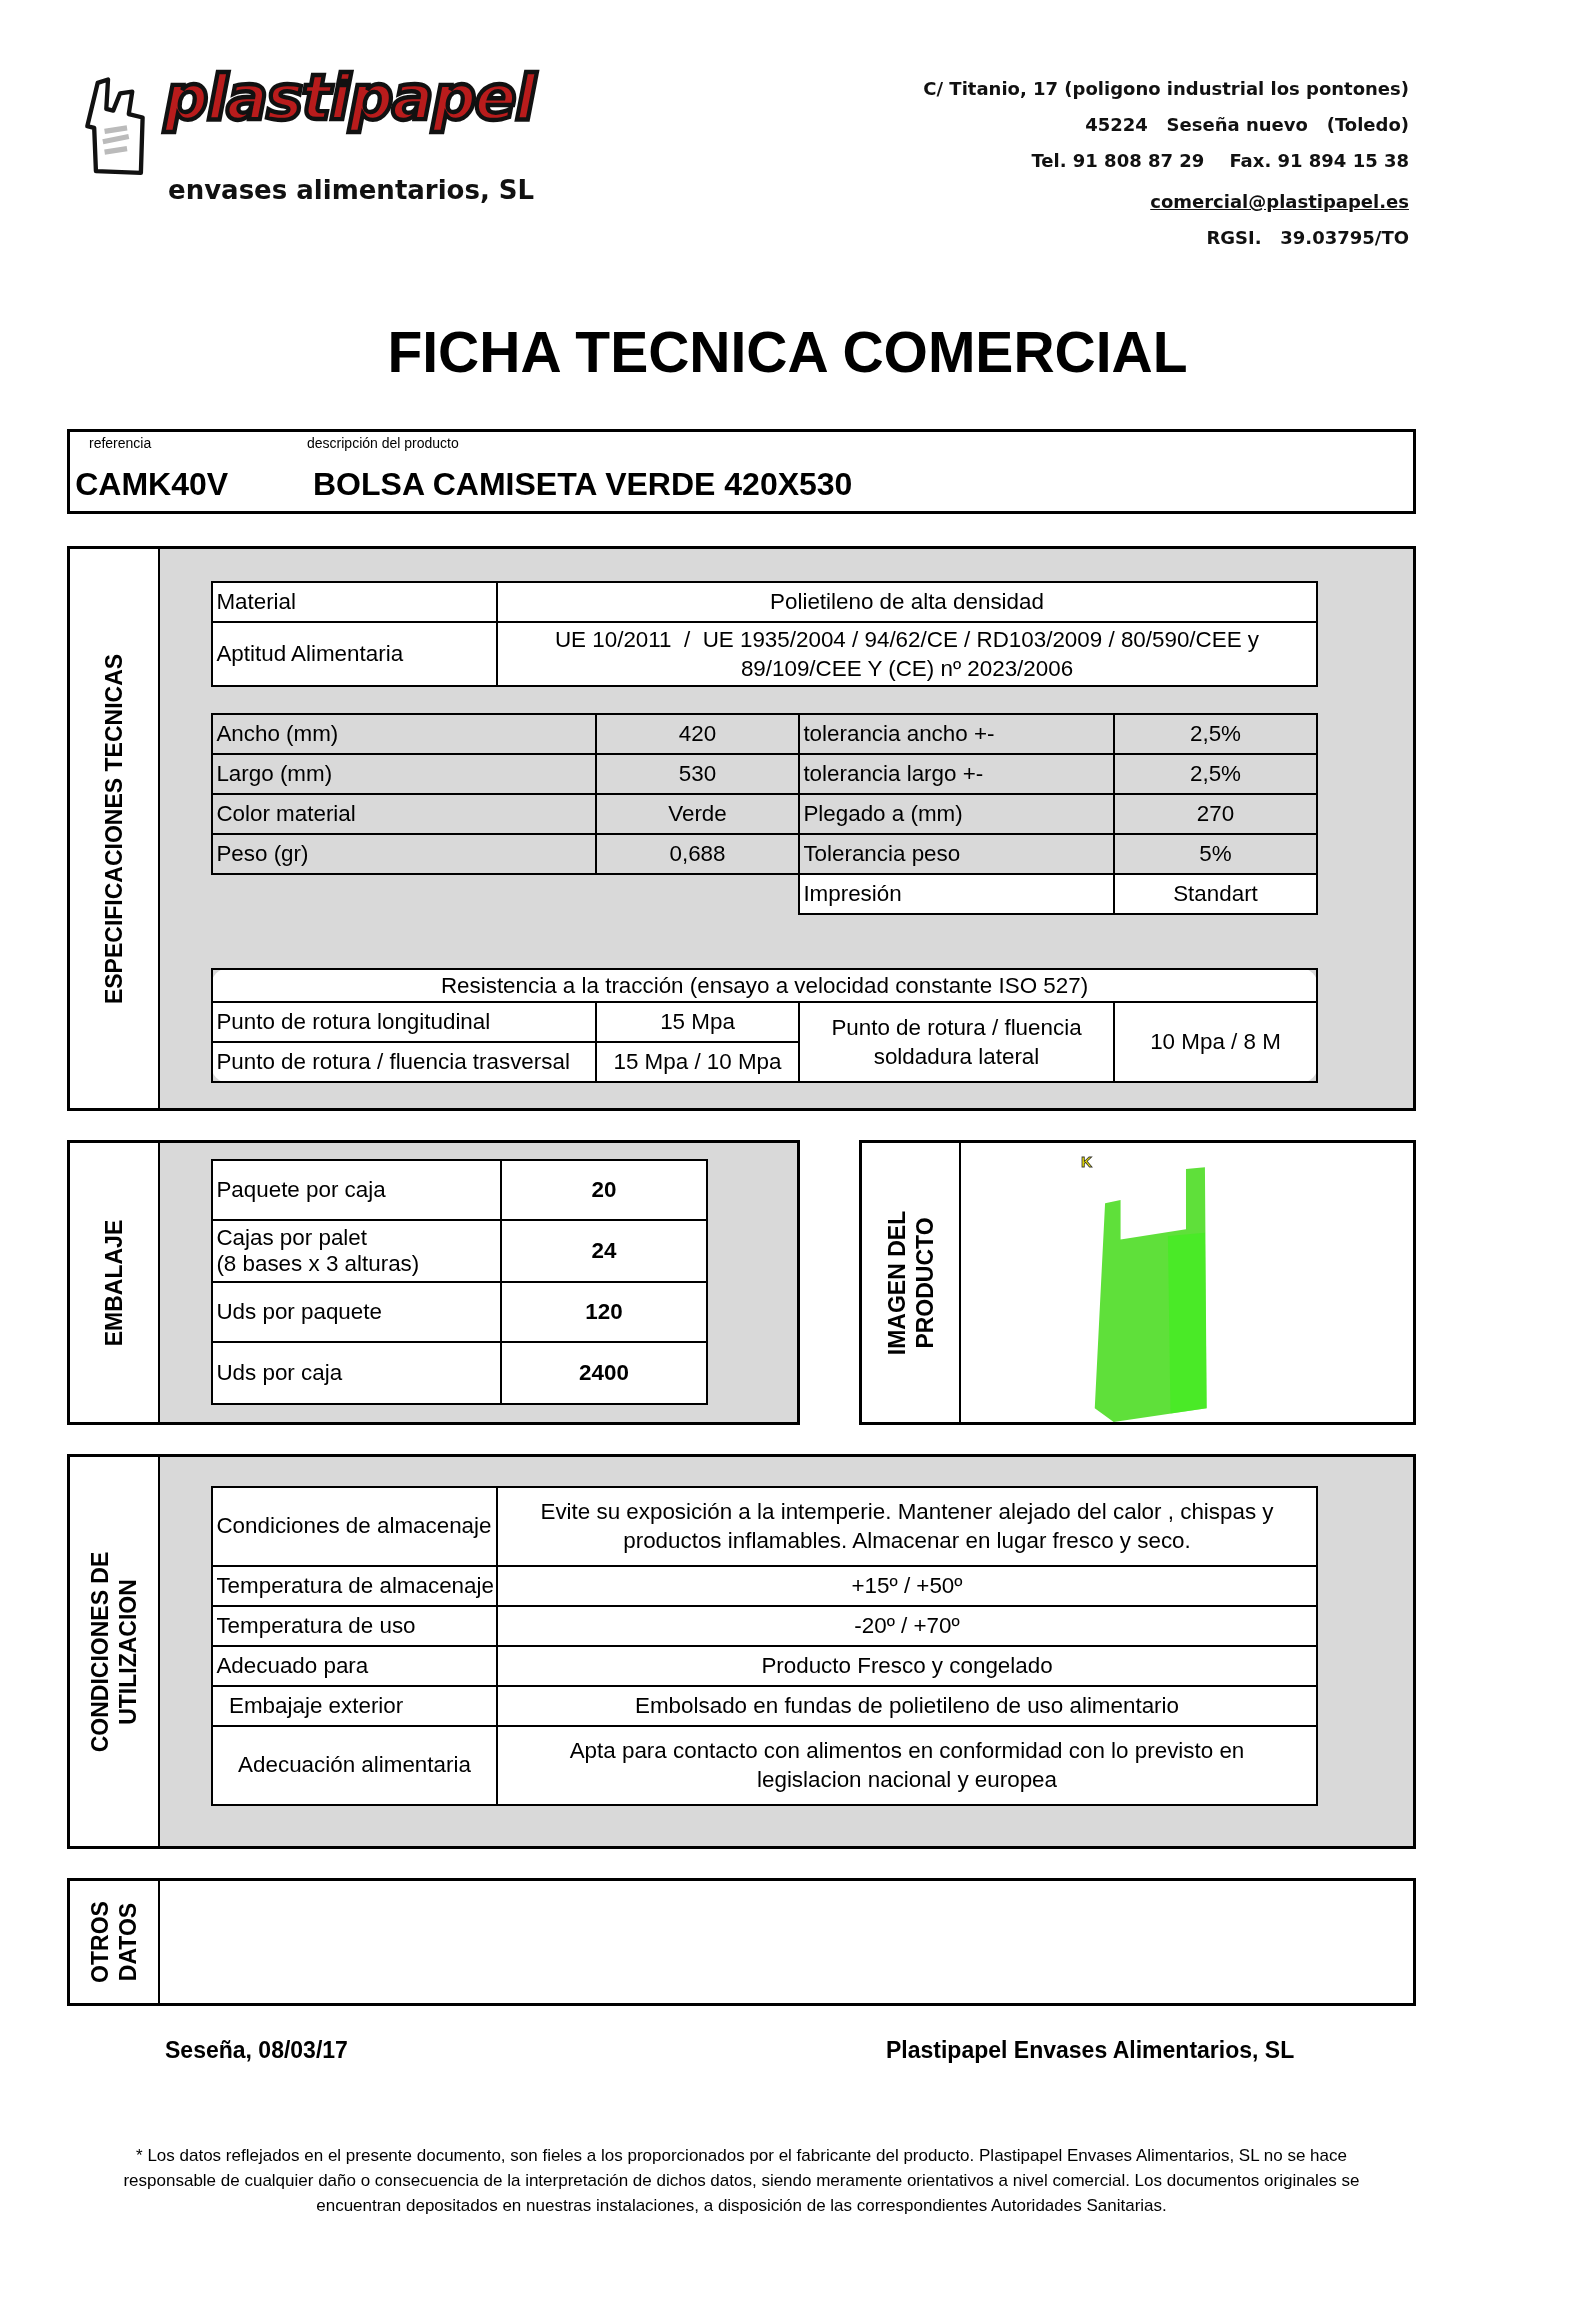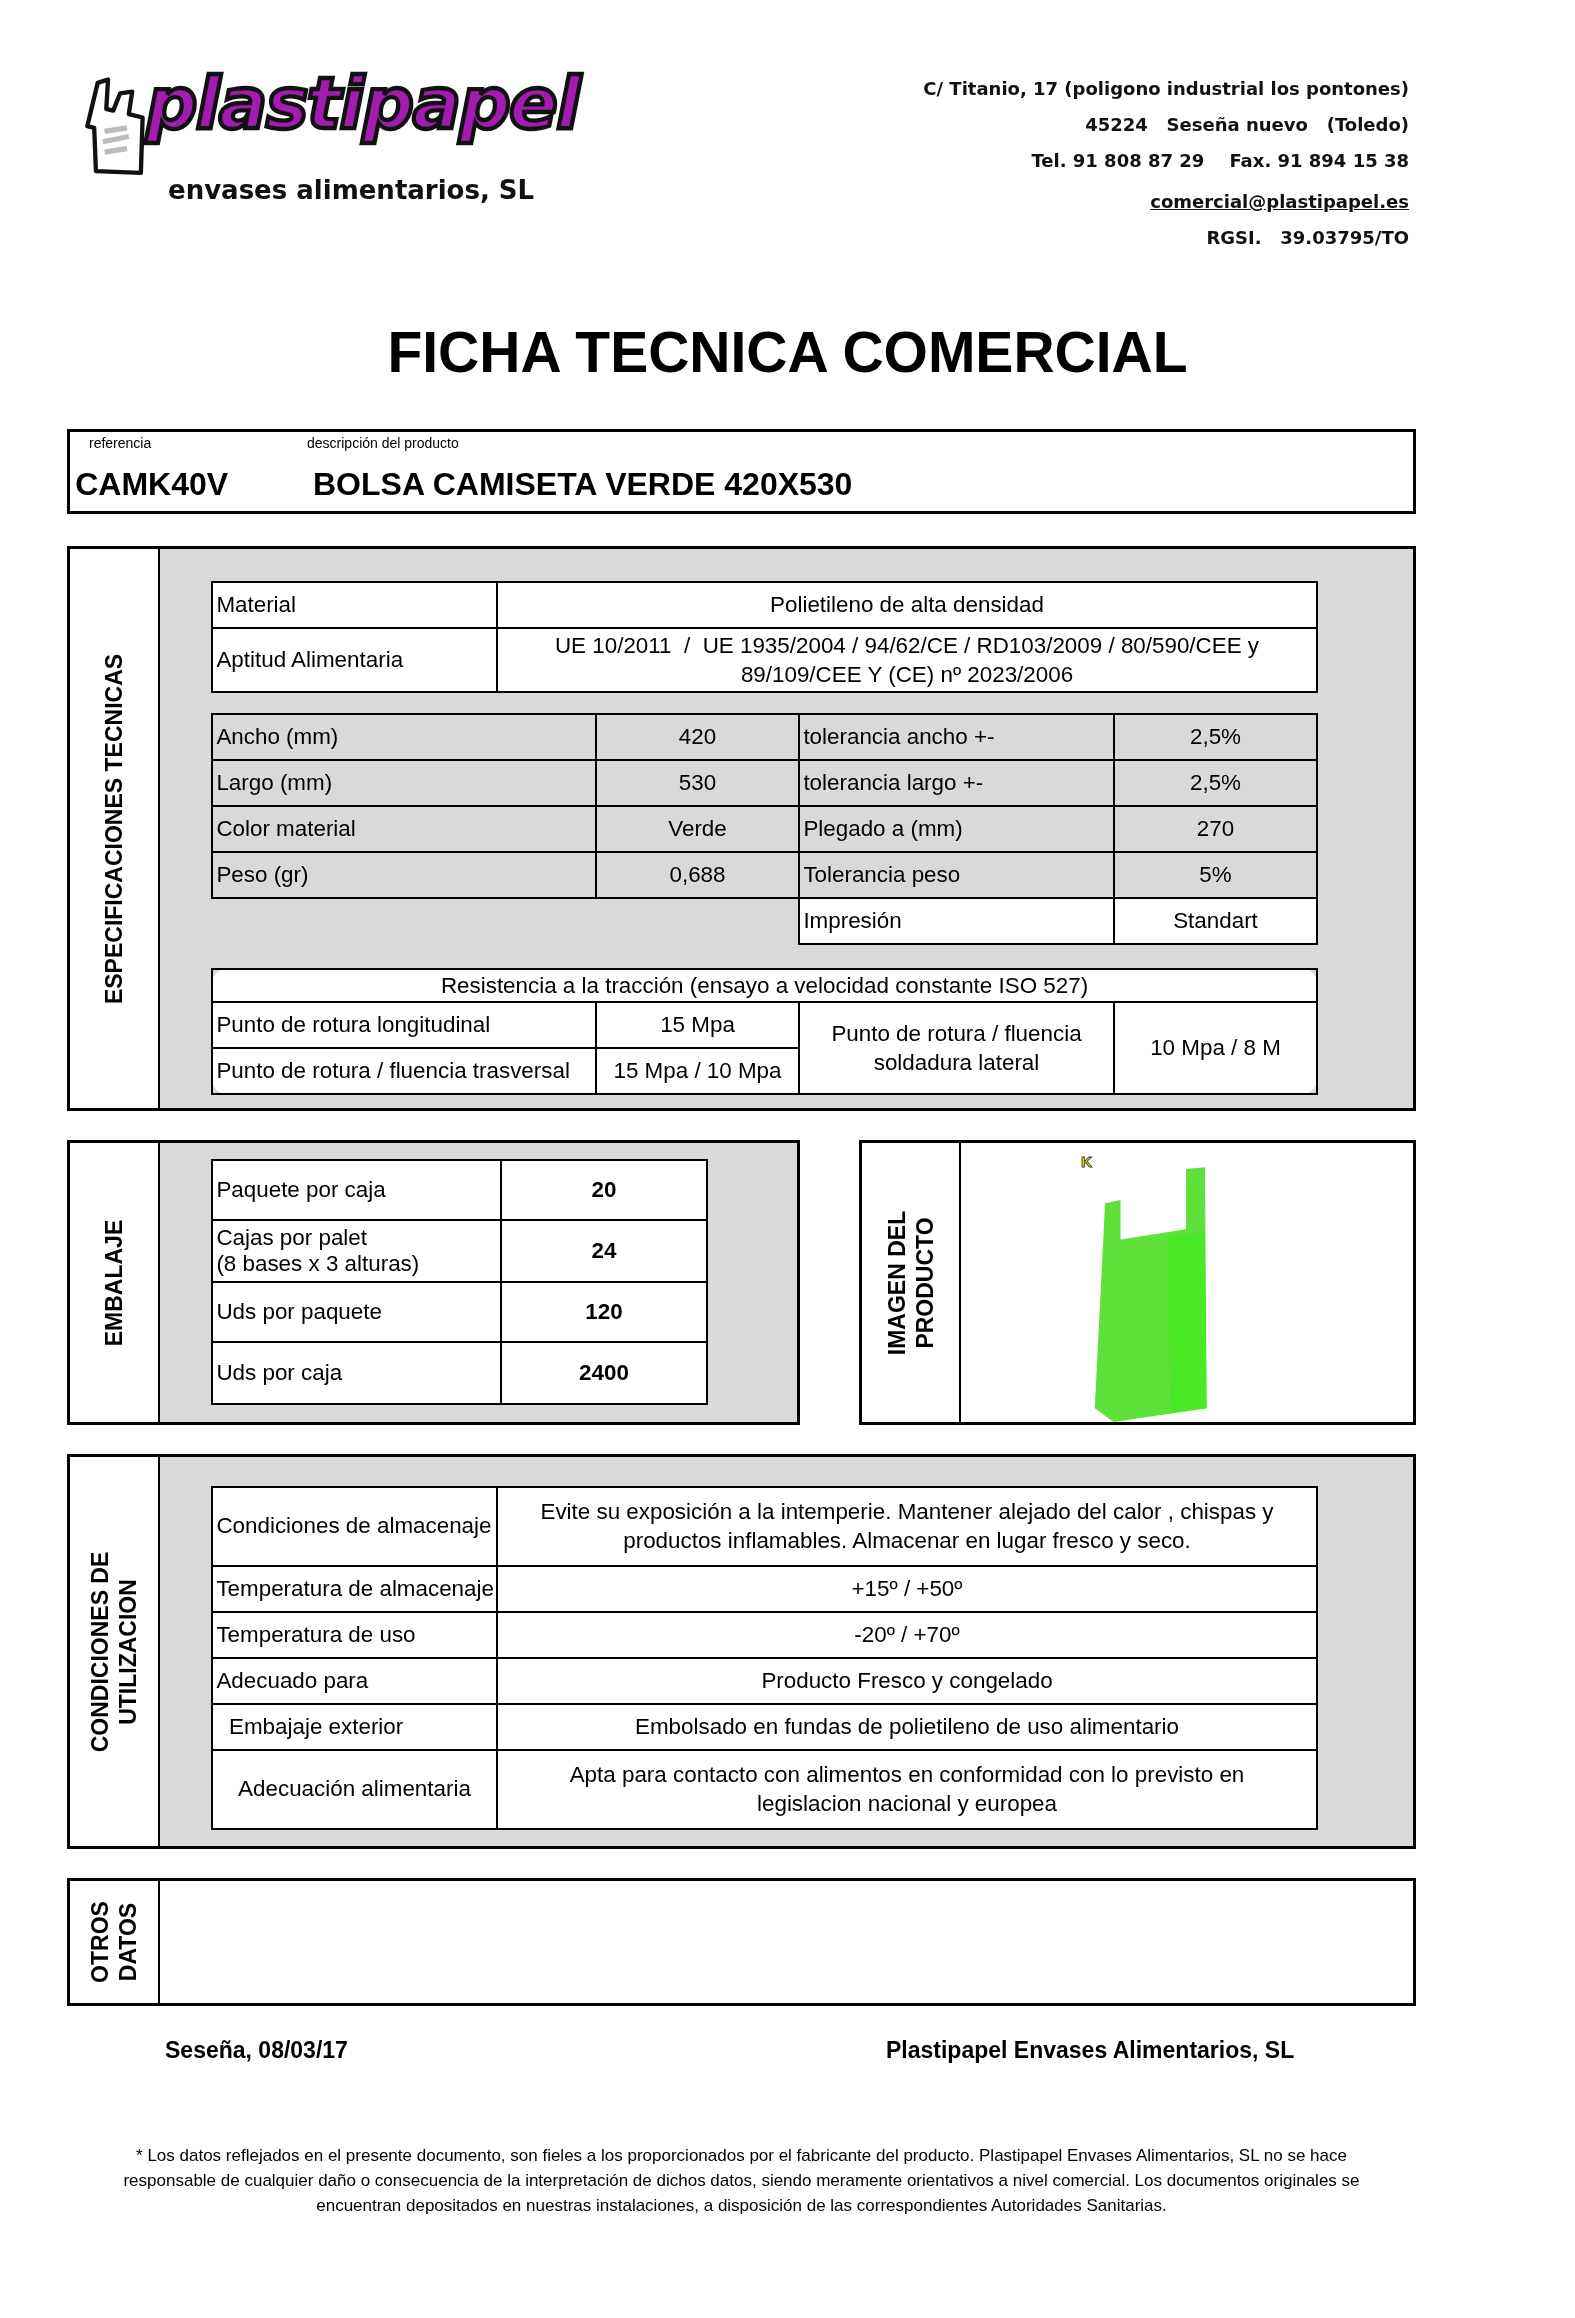--- a/index.html
+++ b/index.html
@@ -2,23 +2,23 @@
 <html style="font-size:14px"><head>
 <meta charset="utf-8">
 <style>
   html, body { margin:0; padding:0; background:#ffffff; }
   body { width:1575px; height:2319px; position:relative; overflow:hidden;
          font-family:"Liberation Sans", sans-serif; color:#000; }
   .abs { position:absolute; }
 
   
   .logo-wrap { left:82px; top:67px; width:517px; height:155px; }
-  .logo-word { position:absolute; left:64px; top:0px; font-family:"DejaVu Sans", sans-serif;
-               font-weight:bold; font-style:italic; font-size:72px; letter-spacing:-1.7px;
-               color:#a21caf; -webkit-text-stroke:4.3px #111; line-height:1; }
+  .logo-word { position:absolute; left:82px; top:0px; font-family:"DejaVu Sans", sans-serif;
+               font-weight:bold; font-style:italic; font-size:62px; letter-spacing:-1.7px;
+               color:#b91c1c; -webkit-text-stroke:4.3px #111; line-height:1; }
   .logo-sub { position:absolute; left:86px; top:108px; font-family:"DejaVu Sans", sans-serif;
               font-weight:bold; font-size:26px; color:#111; letter-spacing:0px; }
   .logo-bag { position:absolute; left:0px; top:8.6px; width:78px; height:102px; }
 
   .contact { right:166px; top:71px; text-align:right; font-family:"DejaVu Sans", sans-serif;
              font-weight:bold; font-size:18px; line-height:36px; color:#111; }
   .contact .email { text-decoration:underline; }
 
   .title { left:0; width:1575px; top:319px; text-align:center; font-weight:bold;
            font-size:57px; letter-spacing:0px; }
@@ -29,21 +29,21 @@
   .ref-value { font-size:32px; font-weight:bold; top:34px; }
 
   
   .section { position:absolute; border:3.4px solid #000; box-sizing:border-box; background:#d9d9d9; }
   .section .side { position:absolute; left:0; top:0; bottom:0; width:88px; background:#fff;
                    border-right:2.6px solid #000; }
   .side-text { position:absolute; left:50%; top:50%; transform:translate(-50%,-50%) rotate(-90deg);
                white-space:nowrap; font-weight:bold; font-size:23px; text-align:center; line-height:28px; }
 
   table.grid { position:absolute; border-collapse:collapse; background:#fff; }
-  table.grid td { border:2.6px solid #000; font-size:22.4px; padding:0 3.4px; height:46px; box-sizing:border-box; }
+  table.grid td { border:2.6px solid #000; font-size:22.4px; padding:0 3.4px; height:40px; box-sizing:border-box; }
   table.grid td.c { text-align:center; }
   table.grid td.b { font-weight:bold; }
   td.nofill { background:#d9d9d9; border:none !important; }
 
   .sign { top:2037px; font-weight:bold; font-size:23px; }
   .disclaimer { left:69px; width:1345px; top:2143px; text-align:center; font-size:17px; line-height:25px; }
 </style>
 </head>
 <body>
 

